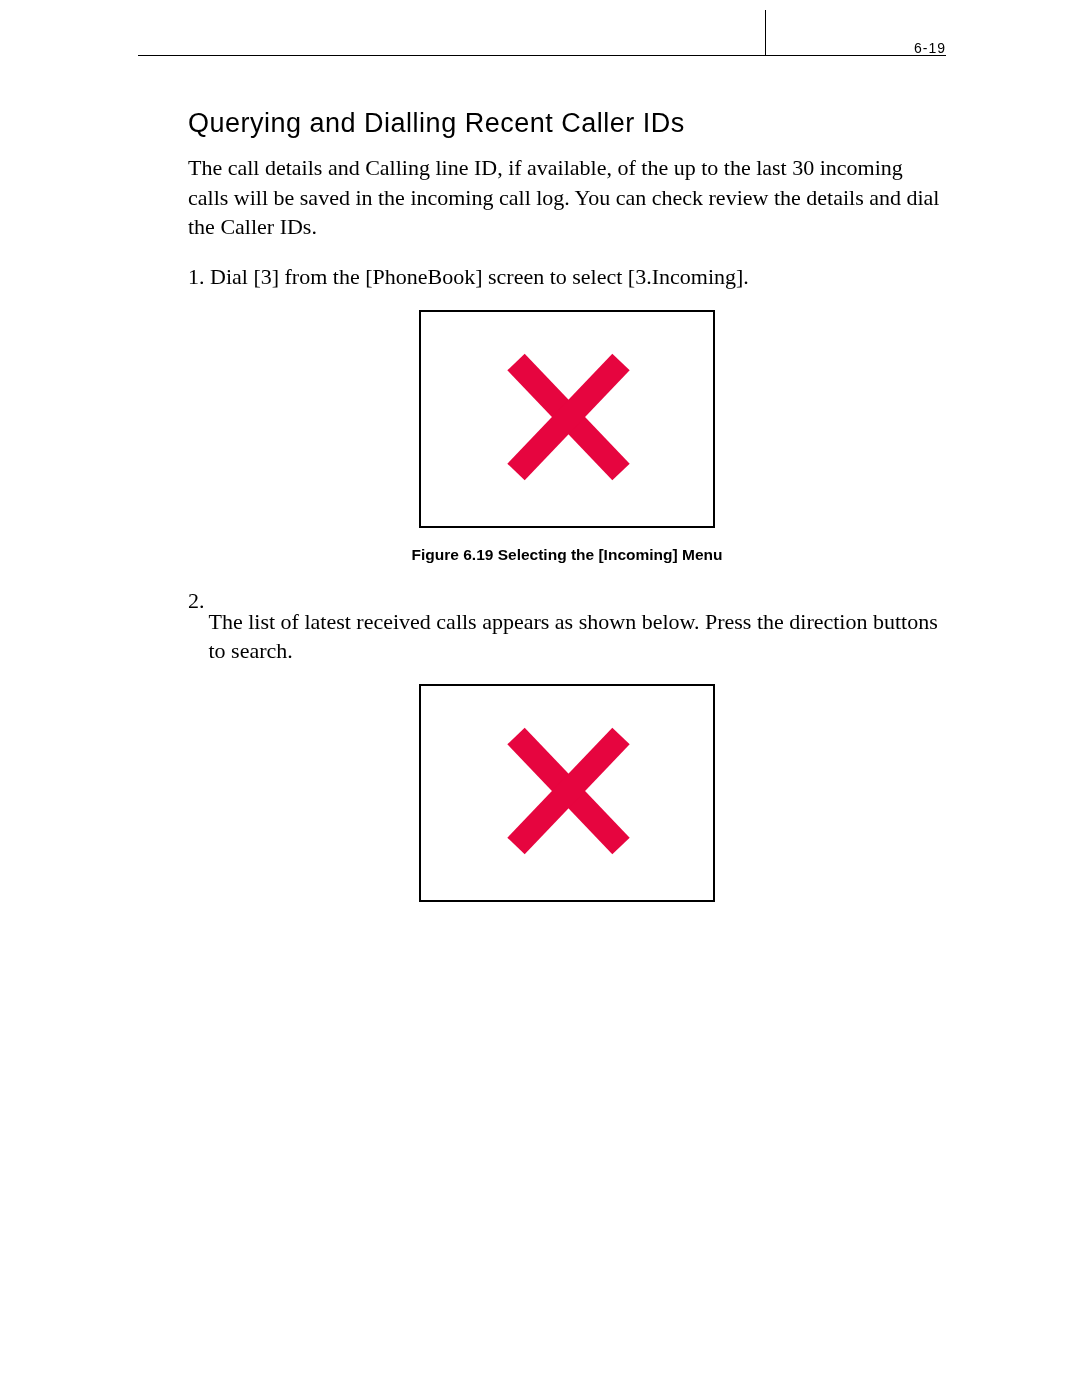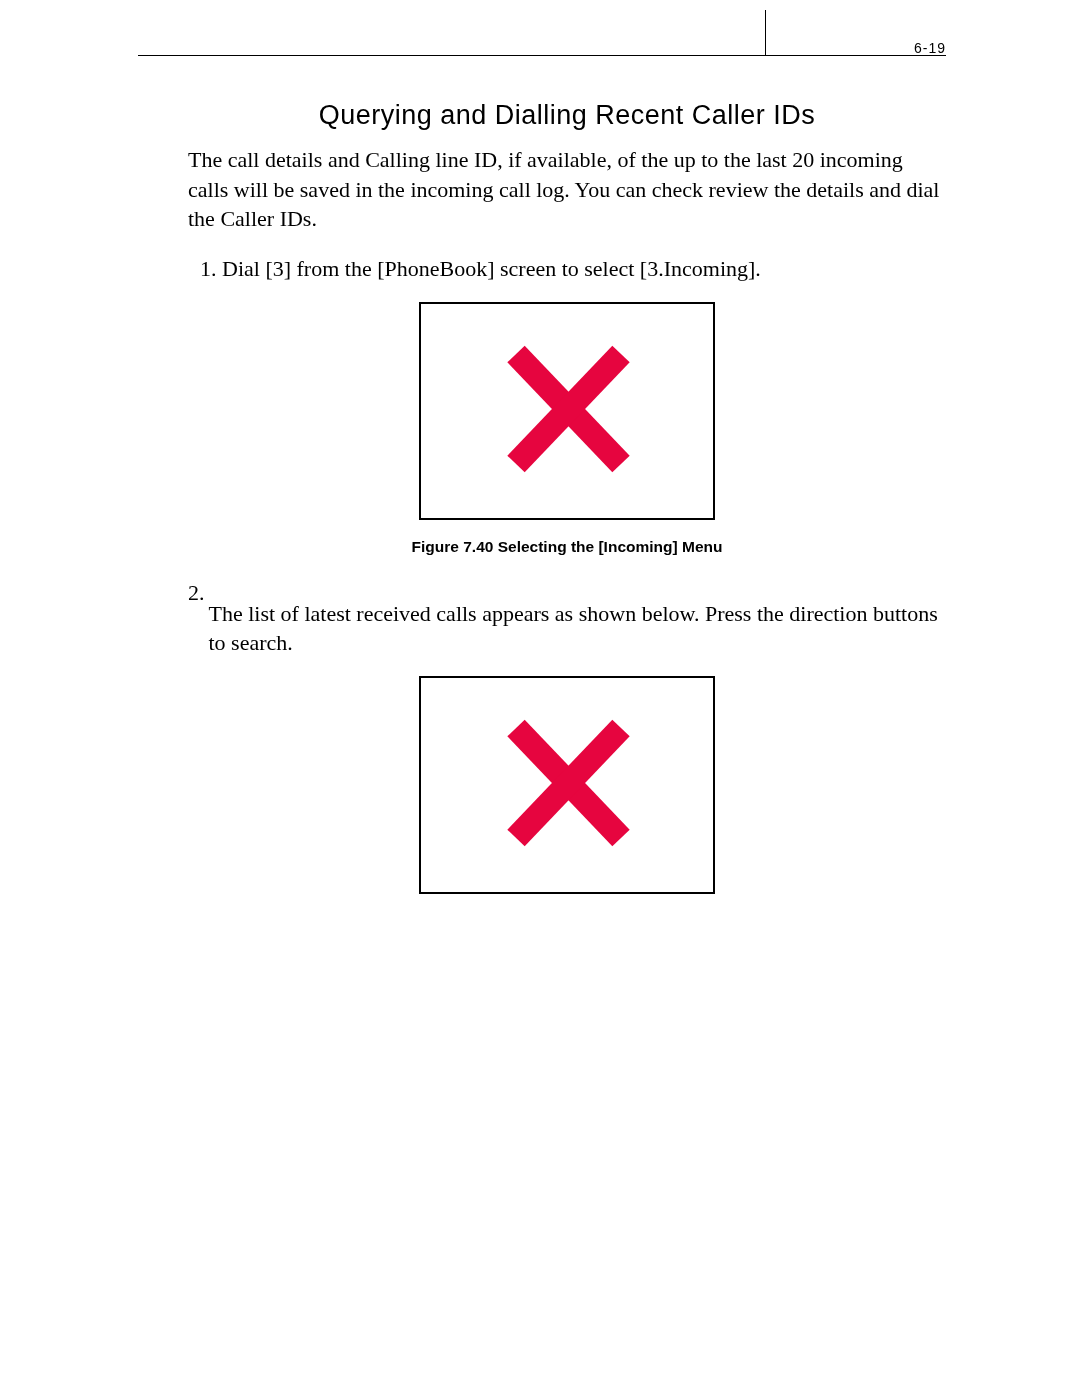--- a/index.html
+++ b/index.html
@@ -44,34 +44,33 @@
     position: absolute;
     top: 100px;
     left: 188px;
     right: 134px;
   }
   h2.section-title {
     font-family: Arial, Helvetica, sans-serif;
     font-weight: normal;
     font-size: 27px;
     letter-spacing: 0.5px;
-    margin: 0 0 14px 0;
+    margin: 8px 0 14px 0;
     color: #000;
-    text-align: center;
   }
   p.para {
     font-size: 22px;
     line-height: 1.35;
     margin: 0 0 20px 0;
     color: #000;
   }
   p.step {
     font-size: 22px;
     line-height: 1.35;
-    margin: 12px 0 18px 12px;
+    margin: 12px 0 18px 0;
     color: #000;
   }
   .step2-wrap {
     display: flex;
     font-size: 22px;
     line-height: 1.35;
     margin: 22px 0 18px 0;
   }
   .step2-num { white-space: nowrap; }
   .step2-body { padding-left: 4px; margin-top: 21px; }
@@ -105,34 +104,34 @@
 <div class="page">
 
   <div class="header-divider"></div>
   <div class="page-number">6-19</div>
   <div class="header-line"></div>
 
   <div class="content">
 
     <h2 class="section-title">Querying and Dialling Recent Caller IDs</h2>
 
-    <p class="para">The call details and Calling line ID, if available, of the up to the last 20 incoming calls will be saved in the incoming call log. You can check review the details and dial the Caller IDs.</p>
+    <p class="para">The call details and Calling line ID, if available, of the up to the last 30 incoming calls will be saved in the incoming call log. You can check review the details and dial the Caller IDs.</p>
 
     <p class="step">1. Dial [3] from the [PhoneBook] screen to select [3.Incoming].</p>
 
     <div class="figure-block">
       <div class="img-frame" style="width:296px;height:218px;">
         <svg width="290" height="212" viewBox="0 0 290 212">
           <g stroke="#e6053f" stroke-width="24" stroke-linecap="butt">
             <line x1="95" y1="50" x2="200" y2="160"></line>
             <line x1="200" y1="50" x2="95" y2="160"></line>
           </g>
         </svg>
       </div>
-      <div class="fig-caption">Figure 7.40  Selecting the [Incoming] Menu</div>
+      <div class="fig-caption">Figure 6.19  Selecting the [Incoming] Menu</div>
     </div>
 
     <div class="step2-wrap">
       <span class="step2-num">2.  </span>
       <span class="step2-body">The list of latest received calls appears as shown below. Press the direction buttons to search.</span>
     </div>
 
     <div class="figure-block">
       <div class="img-frame" style="width:296px;height:218px;">
         <svg width="290" height="212" viewBox="0 0 290 212">

